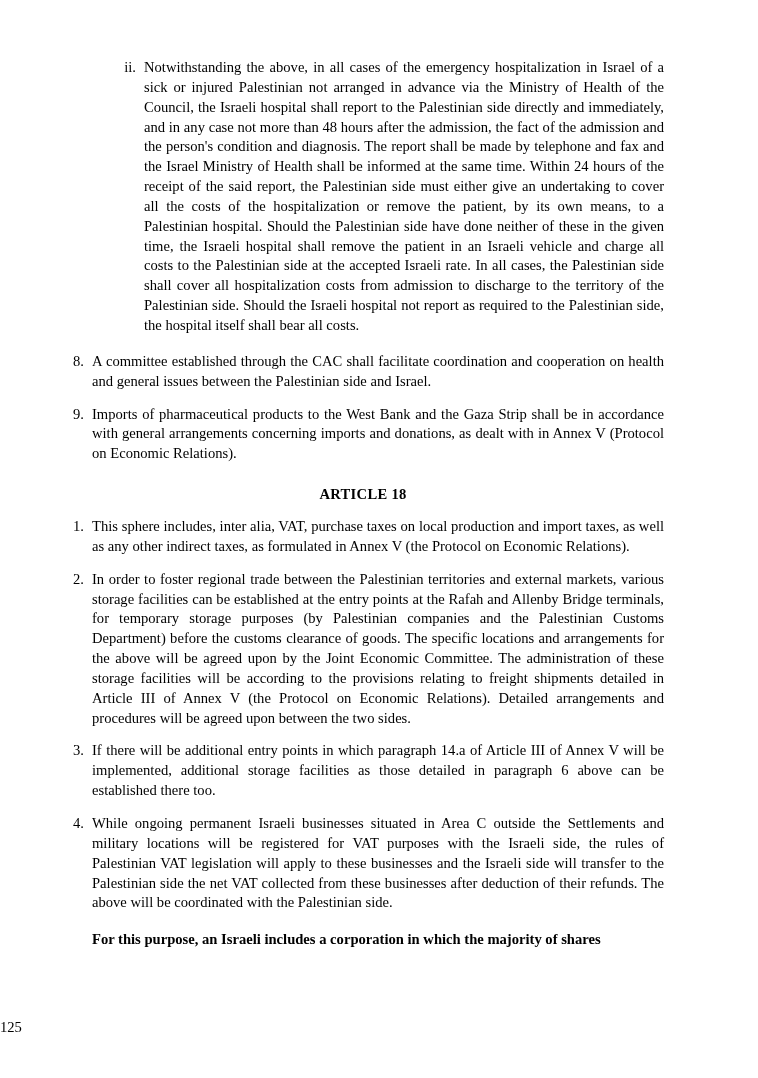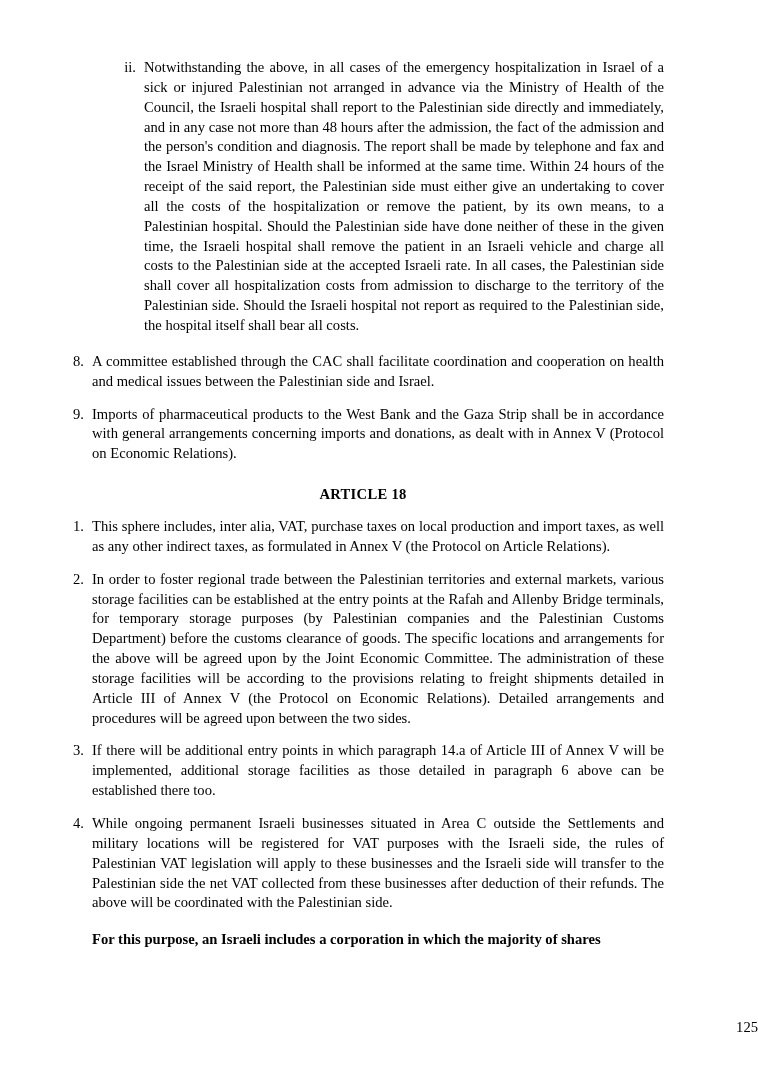--- a/index.html
+++ b/index.html
@@ -73,50 +73,50 @@
     text-align: justify;
     margin: 0 0 10px 30px;
     padding-left: 0;
     font-weight: bold;
   }
   .page-number {
     position: absolute;
     bottom: 42px;
     left: 0;
     width: 758px;
-    text-align: right;
+    text-align: left;
     font-size: 14.6px;
   }
   .spacer-sm { height: 4px; }
 </style>
 </head>
 <body>
 
 <div class="page">
 
   <div class="para sub-item">
     <div class="marker">ii.</div>
     <div class="body-text">Notwithstanding the above, in all cases of the emergency hospitalization in Israel of  a sick or injured Palestinian not arranged in advance via the Ministry of  Health of the Council, the Israeli hospital shall report to the Palestinian side directly and immediately, and in any case not more than 48 hours after the admission, the fact of the admission and the person's condition and diagnosis. The report shall be made by telephone and fax and the Israel Ministry of Health shall be informed at the same time. Within 24 hours of the receipt of the said report, the Palestinian side must either give an undertaking to cover all the costs of the hospitalization or remove the patient, by its own means, to a Palestinian hospital. Should the Palestinian side have done neither of these in the  given time, the Israeli hospital shall remove the patient in an Israeli vehicle and charge all costs to the  Palestinian side at the accepted Israeli rate. In all cases,  the  Palestinian side shall cover all hospitalization costs from admission to discharge to  the territory of the Palestinian side. Should the Israeli hospital not report as required to  the Palestinian side, the hospital itself shall bear all costs.</div>
   </div>
 
   <div class="para num-item">
     <div class="marker">8.</div>
-    <div class="body-text">A committee established through the CAC shall facilitate coordination and cooperation on health and medical issues between the Palestinian side and Israel.</div>
+    <div class="body-text">A committee established through the CAC shall facilitate coordination and cooperation on health and general issues between the Palestinian side and Israel.</div>
   </div>
 
   <div class="para num-item">
     <div class="marker">9.</div>
     <div class="body-text">Imports of pharmaceutical products to  the West Bank and the Gaza Strip shall be in accordance with general arrangements concerning imports and donations, as dealt with in Annex V (Protocol on Economic Relations).</div>
   </div>
 
   <div class="article-heading">ARTICLE 18</div>
 
   <div class="para num-item">
     <div class="marker">1.</div>
-    <div class="body-text">This sphere includes,  inter alia, VAT, purchase taxes on local production and import taxes, as well as  any other indirect taxes, as formulated in Annex V (the Protocol on Article Relations).</div>
+    <div class="body-text">This sphere includes,  inter alia, VAT, purchase taxes on local production and import taxes, as well as  any other indirect taxes, as formulated in Annex V (the Protocol on Economic Relations).</div>
   </div>
 
   <div class="para num-item">
     <div class="marker">2.</div>
     <div class="body-text">In  order to foster regional trade between the Palestinian territories and external markets, various storage facilities can  be established at the entry points at the Rafah and Allenby Bridge terminals, for temporary storage purposes (by Palestinian companies and  the Palestinian Customs Department) before the customs clearance of goods. The specific  locations and arrangements for the above will be agreed upon by the Joint Economic Committee. The administration of these storage facilities will be according to the provisions relating to freight shipments detailed in Article III of Annex V (the Protocol on Economic Relations). Detailed arrangements and procedures will be agreed upon between the two sides.</div>
   </div>
 
   <div class="para num-item">
     <div class="marker">3.</div>
     <div class="body-text">If  there will be additional entry points in which paragraph 14.a of Article III of Annex V will be implemented, additional  storage facilities as those detailed in paragraph 6 above can be established there too.</div>

